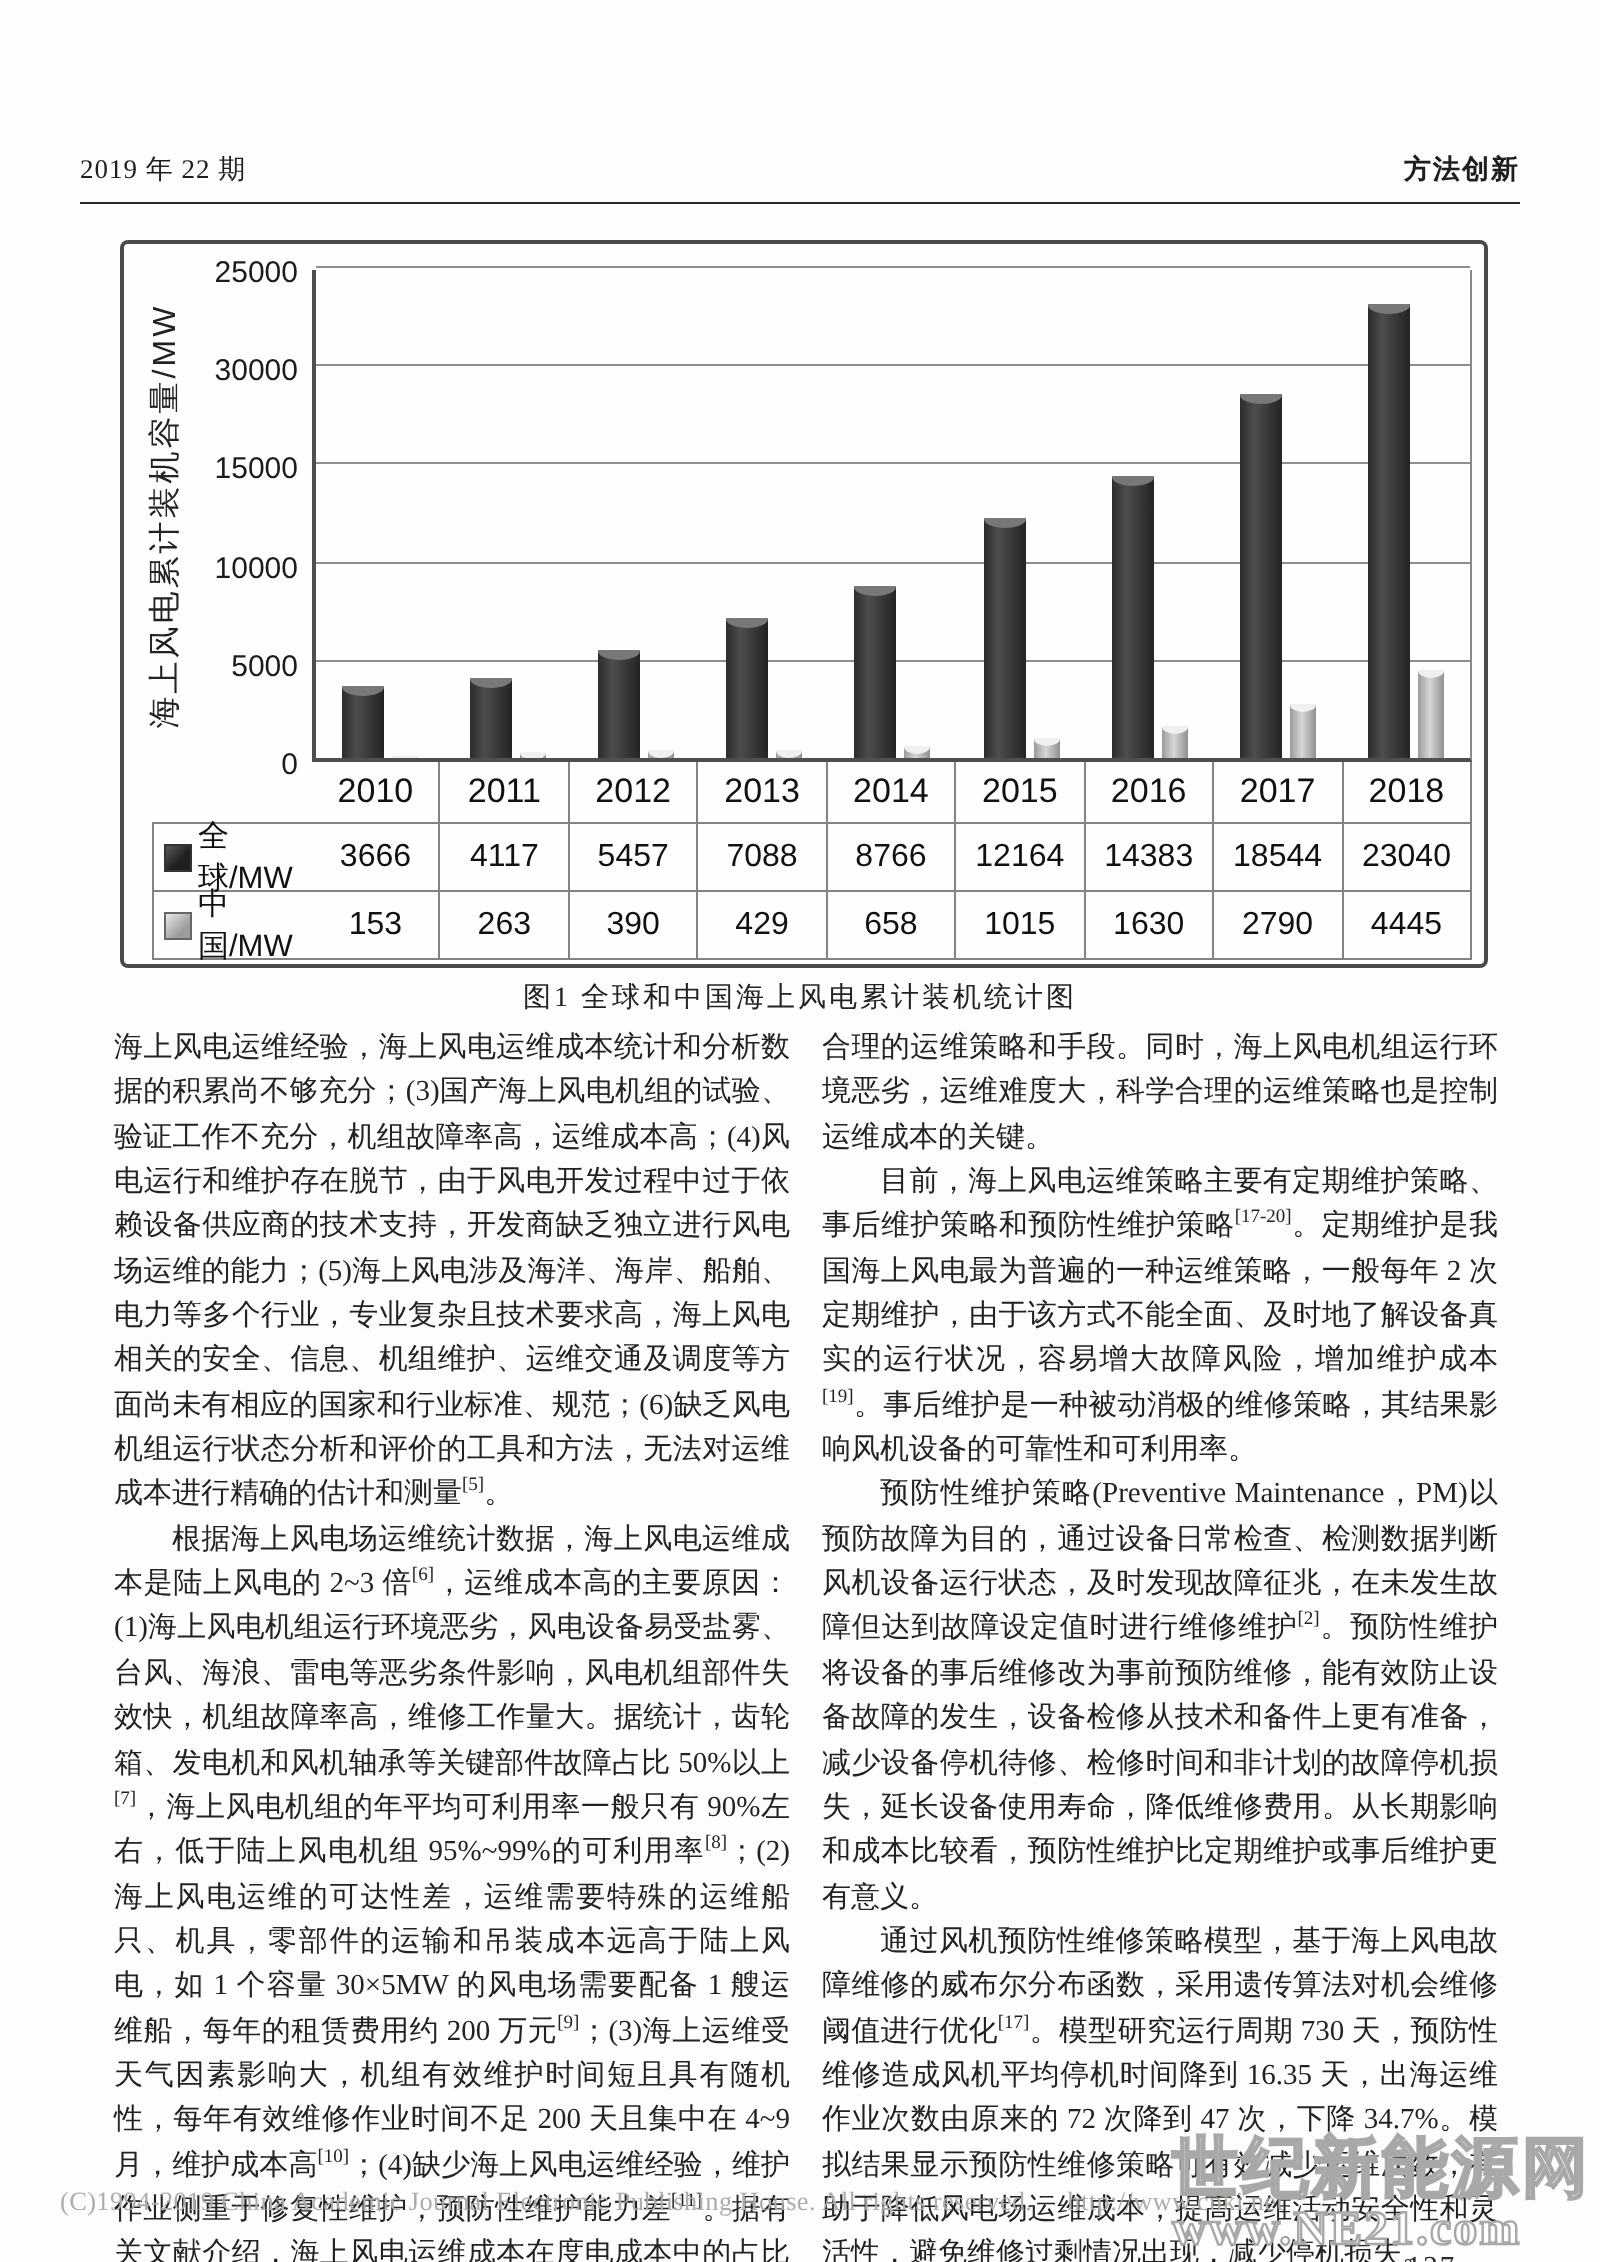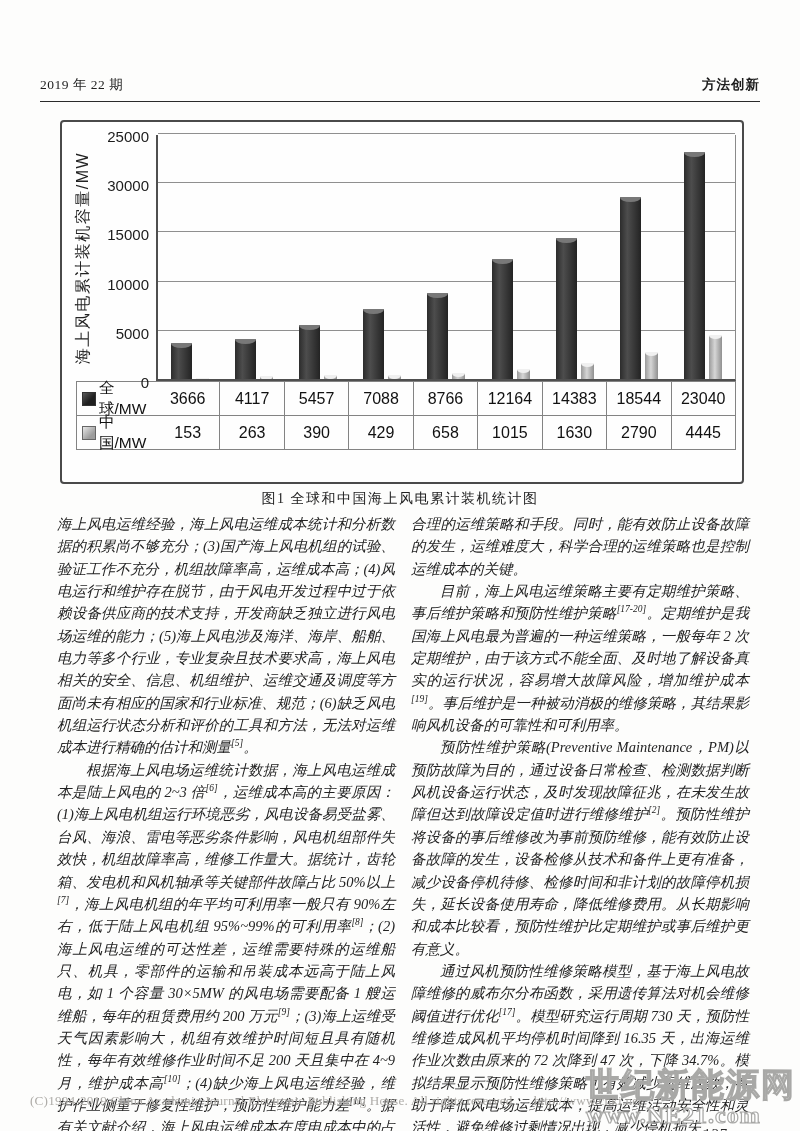--- a/index.html
+++ b/index.html
@@ -46,21 +46,21 @@
   .leg{width:12px;height:12px;display:inline-block;margin-right:3px;flex:none;}
   .leg.g{background:linear-gradient(135deg,#5a5a5a,#1f1f1f 60%);border:1px solid #333;}
   .leg.c{background:linear-gradient(135deg,#e8e8e8,#9c9c9c 70%);border:1px solid #666;}
 
   
   .caption{position:absolute;top:490px;left:0;right:0;text-align:center;font-size:14px;letter-spacing:1.5px;color:#222;}
 
   
   .cols{position:absolute;top:513px;left:57px;width:692px;display:flex;gap:16px;}
   .col{width:338px;font-size:14.5px;line-height:22.35px;text-align:justify;color:#222;}
-  .col p{margin:0;font-style:italic;}
+  .col p{margin:0;}
   .col p.indent{text-indent:2em;}
   .col sup{font-size:9.5px;vertical-align:super;line-height:0;}
 
   
   .pageno{position:absolute;top:1126px;right:66px;font-size:14.5px;letter-spacing:1px;color:#2b2b2b;}
   .footer{position:absolute;top:1093px;left:30px;right:20px;font-size:13.2px;color:#aeaca8;letter-spacing:.2px;white-space:nowrap;}
   .footer .url{margin-left:14px;}
   .watermark{position:absolute;top:1068px;right:4px;text-align:left;line-height:1.05;color:#ffffff;-webkit-text-stroke:1.2px #a8a8a6;font-family:Liberation Serif, serif;font-weight:800;}
   .wm-title{font-size:33px;letter-spacing:2px;}
   .wm-url{font-size:24px;letter-spacing:1px;}
@@ -127,20 +127,32 @@
             <div class="bar g" style="height: 182.5px;"></div>
             <div class="bar c" style="height: 27.5px;"></div>
           </div>
           <div class="bgroup">
             <div class="bar g" style="height: 226.7px;"></div>
             <div class="bar c" style="height: 43.7px;"></div>
           </div>
         </div>
     </div>
     <div class="tablewrap">
+        <div class="trow yearrow">
+          <div class="tlabel"></div>
+          <div class="cell">2010</div>
+          <div class="cell">2011</div>
+          <div class="cell">2012</div>
+          <div class="cell">2013</div>
+          <div class="cell">2014</div>
+          <div class="cell">2015</div>
+          <div class="cell">2016</div>
+          <div class="cell">2017</div>
+          <div class="cell">2018</div>
+        </div>
         <div class="trow datarow">
           <div class="tlabel">
             <div class="leg g"></div>
             <span>全球/MW</span>
           </div>
           <div class="cell">3666</div>
           <div class="cell">4117</div>
           <div class="cell">5457</div>
           <div class="cell">7088</div>
           <div class="cell">8766</div>
@@ -168,21 +180,21 @@
   </div>
 
   <div class="caption">图1  全球和中国海上风电累计装机统计图</div>
 
   <div class="cols">
     <div class="col">
         <p>海上风电运维经验，海上风电运维成本统计和分析数据的积累尚不够充分；(3)国产海上风电机组的试验、验证工作不充分，机组故障率高，运维成本高；(4)风电运行和维护存在脱节，由于风电开发过程中过于依赖设备供应商的技术支持，开发商缺乏独立进行风电场运维的能力；(5)海上风电涉及海洋、海岸、船舶、电力等多个行业，专业复杂且技术要求高，海上风电相关的安全、信息、机组维护、运维交通及调度等方面尚未有相应的国家和行业标准、规范；(6)缺乏风电机组运行状态分析和评价的工具和方法，无法对运维成本进行精确的估计和测量<sup>[5]</sup>。</p>
         <p class="indent">根据海上风电场运维统计数据，海上风电运维成本是陆上风电的 2~3 倍<sup>[6]</sup>，运维成本高的主要原因：(1)海上风电机组运行环境恶劣，风电设备易受盐雾、台风、海浪、雷电等恶劣条件影响，风电机组部件失效快，机组故障率高，维修工作量大。据统计，齿轮箱、发电机和风机轴承等关键部件故障占比 50%以上<sup>[7]</sup>，海上风电机组的年平均可利用率一般只有 90%左右，低于陆上风电机组 95%~99%的可利用率<sup>[8]</sup>；(2)海上风电运维的可达性差，运维需要特殊的运维船只、机具，零部件的运输和吊装成本远高于陆上风电，如 1 个容量 30×5MW 的风电场需要配备 1 艘运维船，每年的租赁费用约 200 万元<sup>[9]</sup>；(3)海上运维受天气因素影响大，机组有效维护时间短且具有随机性，每年有效维修作业时间不足 200 天且集中在 4~9 月，维护成本高<sup>[10]</sup>；(4)缺少海上风电运维经验，维护作业侧重于修复性维护，预防性维护能力差<sup>[11]</sup>。据有关文献介绍，海上风电运维成本在度电成本中的占比高达 25%~40%。</p>
       </div>
     <div class="col">
-        <p>合理的运维策略和手段。同时，能有效防止设备故障的发生，运维难度大，科学合理的运维策略也是控制运维成本的关键。</p>
+        <p>合理的运维策略和手段。同时，海上风电机组运行环境恶劣，运维难度大，科学合理的运维策略也是控制运维成本的关键。</p>
         <p class="indent">目前，海上风电运维策略主要有定期维护策略、事后维护策略和预防性维护策略<sup>[17-20]</sup>。定期维护是我国海上风电最为普遍的一种运维策略，一般每年 2 次定期维护，由于该方式不能全面、及时地了解设备真实的运行状况，容易增大故障风险，增加维护成本<sup>[19]</sup>。事后维护是一种被动消极的维修策略，其结果影响风机设备的可靠性和可利用率。</p>
         <p class="indent">预防性维护策略(Preventive Maintenance，PM)以预防故障为目的，通过设备日常检查、检测数据判断风机设备运行状态，及时发现故障征兆，在未发生故障但达到故障设定值时进行维修维护<sup>[2]</sup>。预防性维护将设备的事后维修改为事前预防维修，能有效防止设备故障的发生，设备检修从技术和备件上更有准备，减少设备停机待修、检修时间和非计划的故障停机损失，延长设备使用寿命，降低维修费用。从长期影响和成本比较看，预防性维护比定期维护或事后维护更有意义。</p>
         <p class="indent">通过风机预防性维修策略模型，基于海上风电故障维修的威布尔分布函数，采用遗传算法对机会维修阈值进行优化<sup>[17]</sup>。模型研究运行周期 730 天，预防性维修造成风机平均停机时间降到 16.35 天，出海运维作业次数由原来的 72 次降到 47 次，下降 34.7%。模拟结果显示预防性维修策略可有效减少运维次数，有助于降低风电场运维成本，提高运维活动安全性和灵活性，避免维修过剩情况出现，减少停机损失。</p>
       </div>
   </div>
 
   <div class="pageno">-127-</div>
 
   <div class="footer">
     <span>(C)1994-2019 China Academic Journal Electronic Publishing House. All rights reserved.</span>

